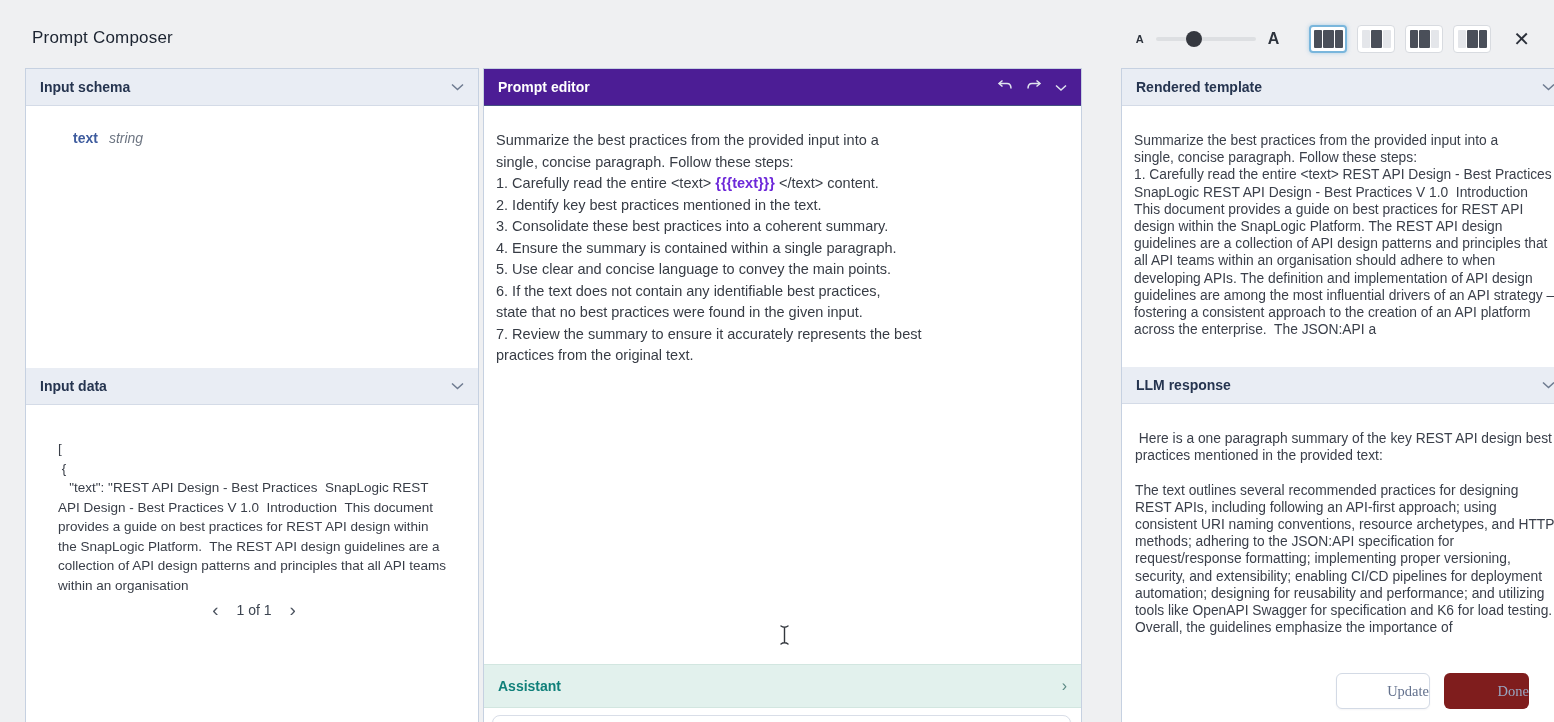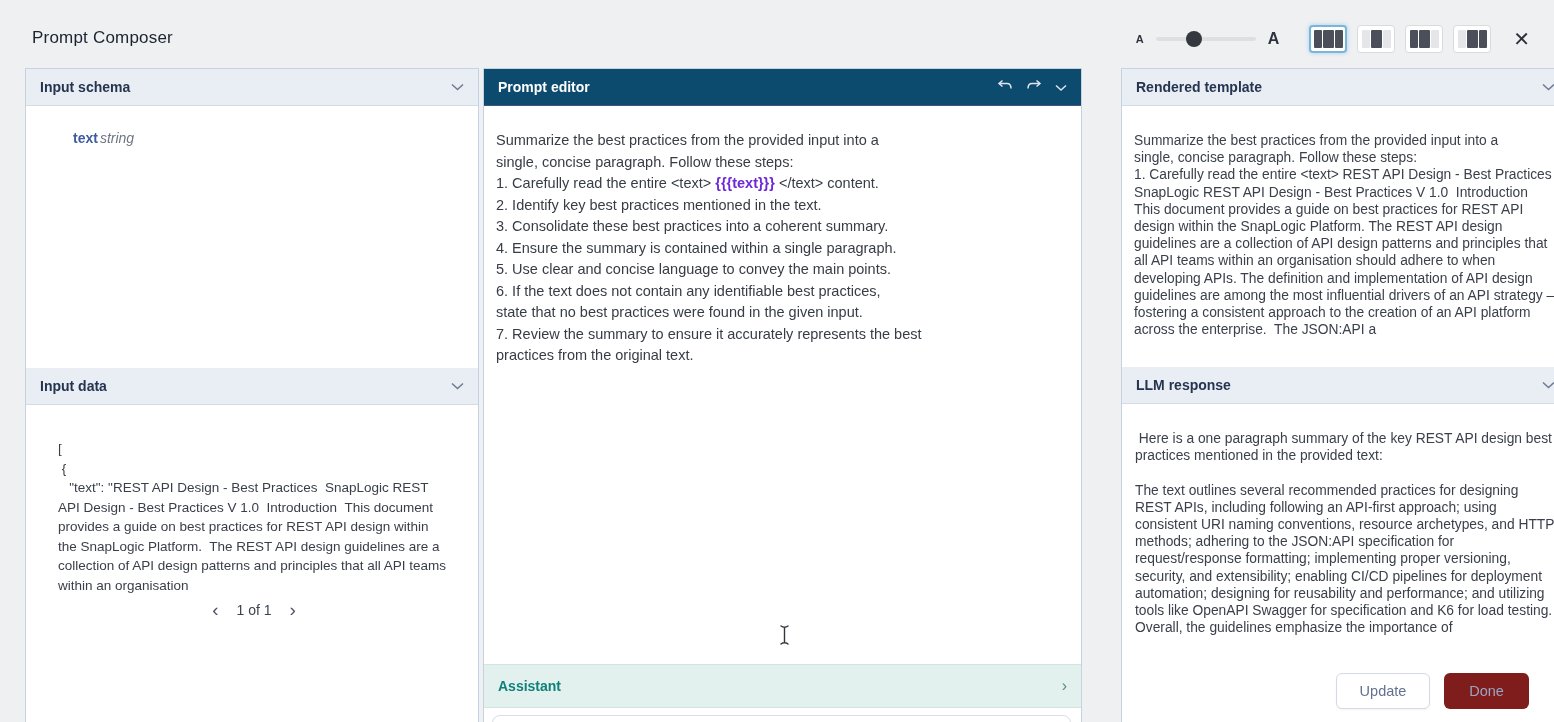--- a/index.html
+++ b/index.html
@@ -44,26 +44,26 @@
     border:1px solid #c6d1e1; display:flex; flex-direction:column; overflow:hidden;
   }
   .col-left  { left:25px;   width:454px; }
   .col-mid   { left:483px;  width:599px; }
   .col-right { left:1121px; width:449px; }
   .sec-header {
     flex:0 0 37px; background:#e9edf4; border-bottom:1px solid #d4dbe7;
     display:flex; align-items:center; justify-content:space-between;
     padding:0 14px; font-size:14px; font-weight:700; color:#25344f;
   }
-  .sec-header.dark { background:#0c4a6e; color:#ffffff; border-bottom:1px solid #445281; }
+  .sec-header.dark { background:#4c1d95; color:#ffffff; border-bottom:1px solid #445281; }
   .hdr-icons { display:flex; align-items:center; gap:13px; }
   .icon-btn { background:none; border:none; padding:0; cursor:pointer; display:flex; align-items:center; }
   
   .schema-content { flex:0 0 262px; padding:24px 14px 0 47px; font-size:14px; border-bottom:0; }
-  .schema-field { display:flex; align-items:baseline; gap:2px; }
+  .schema-field { display:flex; align-items:baseline; gap:11px; }
   .schema-key { font-weight:700; color:#3e5c9e; }
   .schema-type { font-style:italic; color:#6e7683; }
   .data-content { flex:1 1 auto; padding:34px 28px 0 32px; display:flex; flex-direction:column; overflow:hidden; }
   .json-pre { white-space:pre-wrap; font-size:13.5px; line-height:19.5px; color:#393e48; }
   .pagination { margin-top:6px; display:flex; align-items:center; justify-content:center; gap:16px;
                 font-size:14px; color:#3c4450; }
   .page-chevron { background:none; border:none; font-size:19px; color:#4b535f; cursor:pointer; line-height:18px; padding:0 2px; }
   
   .editor-content { flex:1 1 auto; padding:24px 14px 0 12px; font-size:14.5px; line-height:21.5px;
                     color:#373c45; white-space:pre-wrap; overflow:hidden; }
@@ -84,21 +84,21 @@
     position:absolute; right:20px; top:16px; width:30px; height:33px; border:none; border-radius:8px;
     background:#19857c; display:flex; align-items:center; justify-content:center; cursor:pointer;
   }
   
   .rendered-content { flex:0 0 261px; padding:26px 11px 0 12px; font-size:13.8px; line-height:17.2px;
                       color:#3b404b; white-space:pre-wrap; overflow:hidden; }
   .llm-content { flex:1 1 auto; padding:26px 11px 0 13px; font-size:13.8px; line-height:17.2px;
                  color:#3b404b; white-space:pre-wrap; overflow:hidden; }
   
   .footer-btn { position:absolute; height:36px; border-radius:6px; font-size:14.5px; cursor:pointer;
-                font-family:Liberation Sans, sans-serif; }
+                font-family:Liberation Serif, serif;text-align:right; }
   .update-btn { top:673px; right:124px; width:94px; background:#fff; border:1px solid #d3dae5;
                 color:#63718d; box-shadow:0 1px 2px rgba(30,40,70,.05); }
   .done-btn { top:673px; right:25px; width:85px; background:#7f1d1d; border:none; color:#98a6c1;margin-left:6px; }
   
   .text-cursor { position:absolute; left:778px; top:624px; }
 </style>
 </head>
 <body>
 
 <div class="title">Prompt Composer</div>

